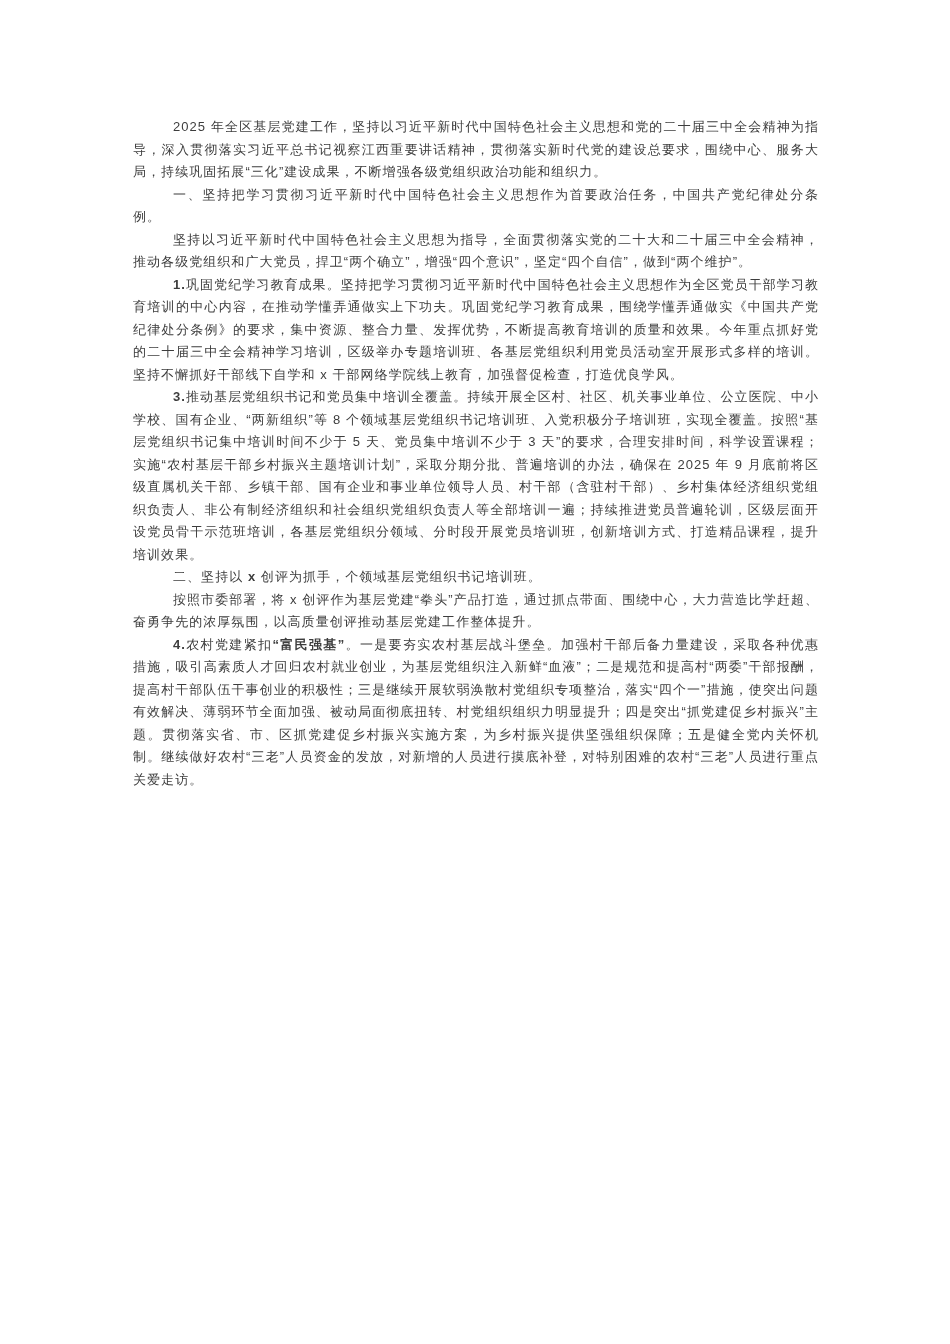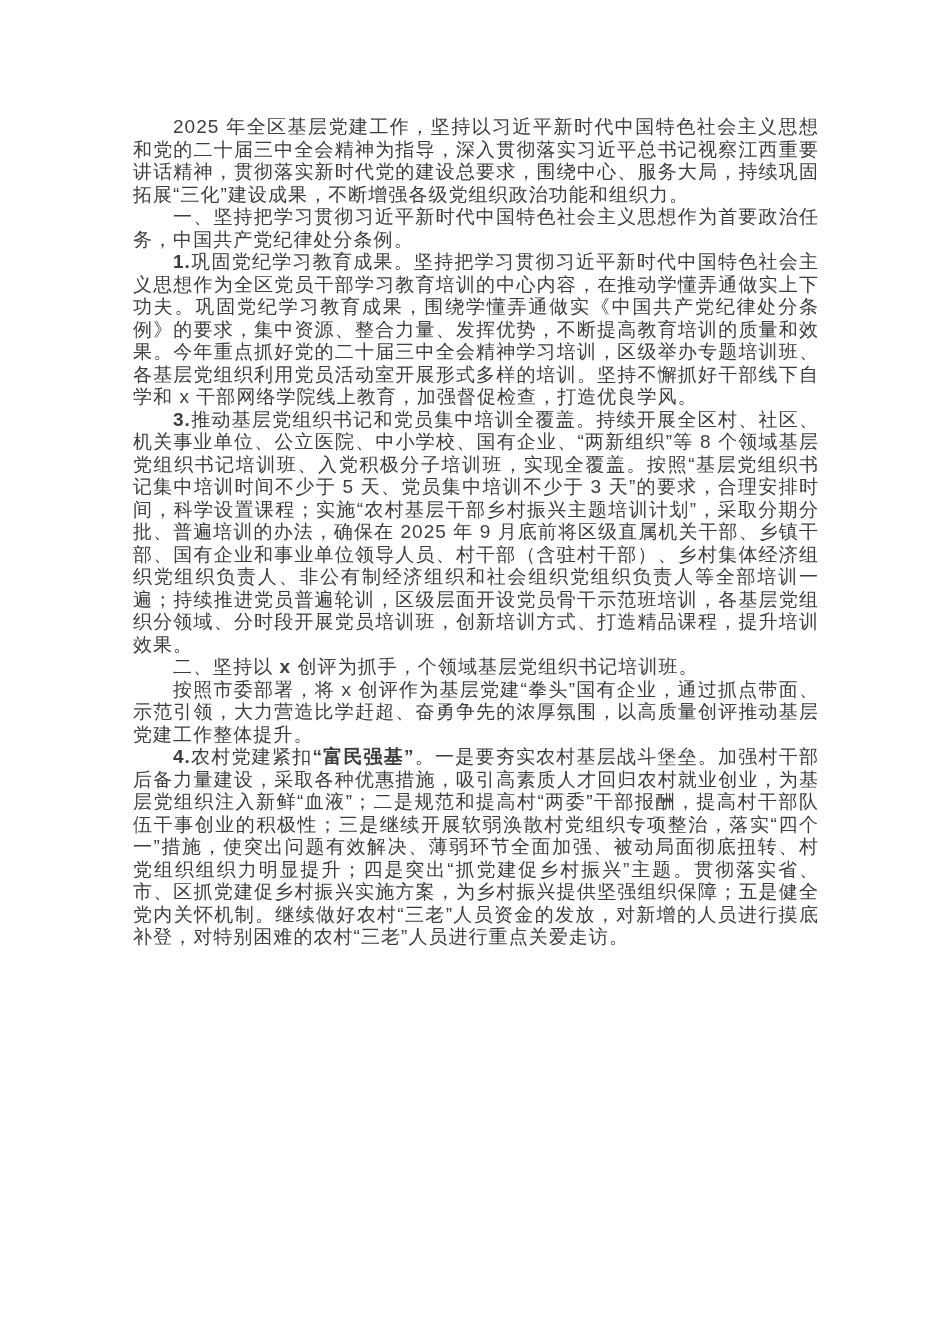--- a/index.html
+++ b/index.html
@@ -13,40 +13,41 @@
     height: 1344px;
     background: #ffffff;
     overflow: hidden;
   }
   .doc {
     position: absolute;
     left: 133px;
     top: 116px;
     width: 686px;
     font-family: "Liberation Sans", sans-serif;
-    font-size: 19px;
+    font-size: 13px;
     line-height: 22.5px;
     color: #3d3d3d;
     text-align: justify;
     letter-spacing: 1.05px;
   }
   .doc p {
     margin: 0;
     padding: 0;
     text-indent: 40px;
   }
   .run { white-space: pre-wrap; }
   .bold { font-weight: 700; }
 </style>
 </head>
 <body>
 
 <div class="page">
   <div class="doc" id="doc">
       <p><span class="run">2025 年全区基层党建工作，坚持以习近平新时代中国特色社会主义思想和党的二十届三中全会精神为指导，深入贯彻落实习近平总书记视察江西重要讲话精神，贯彻落实新时代党的建设总要求，围绕中心、服务大局，持续巩固拓展“三化”建设成果，不断增强各级党组织政治功能和组织力。</span></p>
       <p><span class="run">一、坚持把学习贯彻习近平新时代中国特色社会主义思想作为首要政治任务，中国共产党纪律处分条例。</span></p>
+      <p><span class="run">坚持以习近平新时代中国特色社会主义思想为指导，全面贯彻落实党的二十大和二十届三中全会精神，推动各级党组织和广大党员，捍卫“两个确立”，增强“四个意识”，坚定“四个自信”，做到“两个维护”。</span></p>
       <p><span class="run bold">1.</span><span class="run">巩固党纪学习教育成果。坚持把学习贯彻习近平新时代中国特色社会主义思想作为全区党员干部学习教育培训的中心内容，在推动学懂弄通做实上下功夫。巩固党纪学习教育成果，围绕学懂弄通做实《中国共产党纪律处分条例》的要求，集中资源、整合力量、发挥优势，不断提高教育培训的质量和效果。今年重点抓好党的二十届三中全会精神学习培训，区级举办专题培训班、各基层党组织利用党员活动室开展形式多样的培训。坚持不懈抓好干部线下自学和 x 干部网络学院线上教育，加强督促检查，打造优良学风。</span></p>
       <p><span class="run bold">3.</span><span class="run">推动基层党组织书记和党员集中培训全覆盖。持续开展全区村、社区、机关事业单位、公立医院、中小学校、国有企业、“两新组织”等 8 个领域基层党组织书记培训班、入党积极分子培训班，实现全覆盖。按照“基层党组织书记集中培训时间不少于 5 天、党员集中培训不少于 3 天”的要求，合理安排时间，科学设置课程；实施“农村基层干部乡村振兴主题培训计划”，采取分期分批、普遍培训的办法，确保在 2025 年 9 月底前将区级直属机关干部、乡镇干部、国有企业和事业单位领导人员、村干部（含驻村干部）、乡村集体经济组织党组织负责人、非公有制经济组织和社会组织党组织负责人等全部培训一遍；持续推进党员普遍轮训，区级层面开设党员骨干示范班培训，各基层党组织分领域、分时段开展党员培训班，创新培训方式、打造精品课程，提升培训效果。</span></p>
       <p><span class="run">二、坚持以 </span><span class="run bold">x</span><span class="run"> 创评为抓手，个领域基层党组织书记培训班。</span></p>
-      <p><span class="run">按照市委部署，将 x 创评作为基层党建“拳头”国有企业，通过抓点带面、示范引领，大力营造比学赶超、奋勇争先的浓厚氛围，以高质量创评推动基层党建工作整体提升。</span></p>
+      <p><span class="run">按照市委部署，将 x 创评作为基层党建“拳头”产品打造，通过抓点带面、围绕中心，大力营造比学赶超、奋勇争先的浓厚氛围，以高质量创评推动基层党建工作整体提升。</span></p>
       <p><span class="run bold">4.</span><span class="run">农村党建紧扣</span><span class="run bold">“富民强基”</span><span class="run">。一是要夯实农村基层战斗堡垒。加强村干部后备力量建设，采取各种优惠措施，吸引高素质人才回归农村就业创业，为基层党组织注入新鲜“血液”；二是规范和提高村“两委”干部报酬，提高村干部队伍干事创业的积极性；三是继续开展软弱涣散村党组织专项整治，落实“四个一”措施，使突出问题有效解决、薄弱环节全面加强、被动局面彻底扭转、村党组织组织力明显提升；四是突出“抓党建促乡村振兴”主题。贯彻落实省、市、区抓党建促乡村振兴实施方案，为乡村振兴提供坚强组织保障；五是健全党内关怀机制。继续做好农村“三老”人员资金的发放，对新增的人员进行摸底补登，对特别困难的农村“三老”人员进行重点关爱走访。</span></p>
     </div>
 </div>
 
 </body></html>

